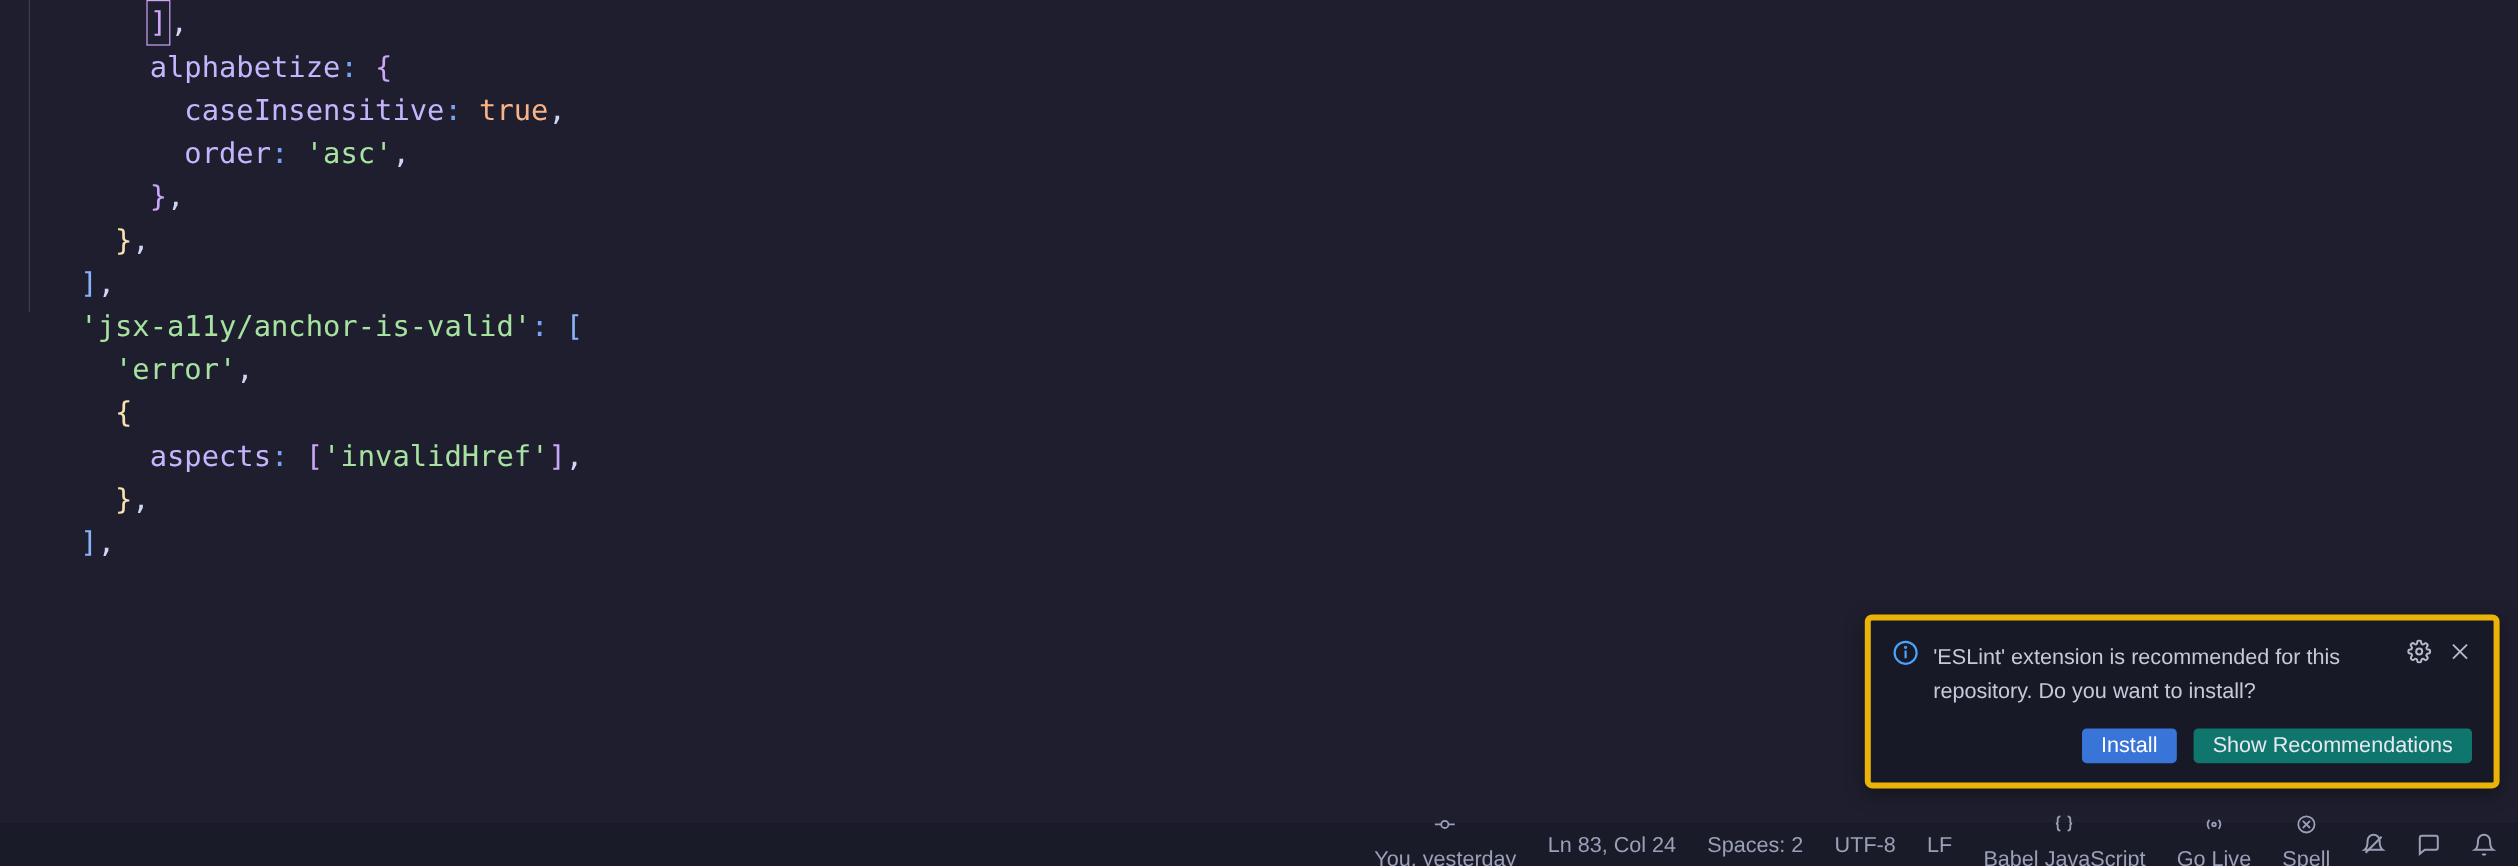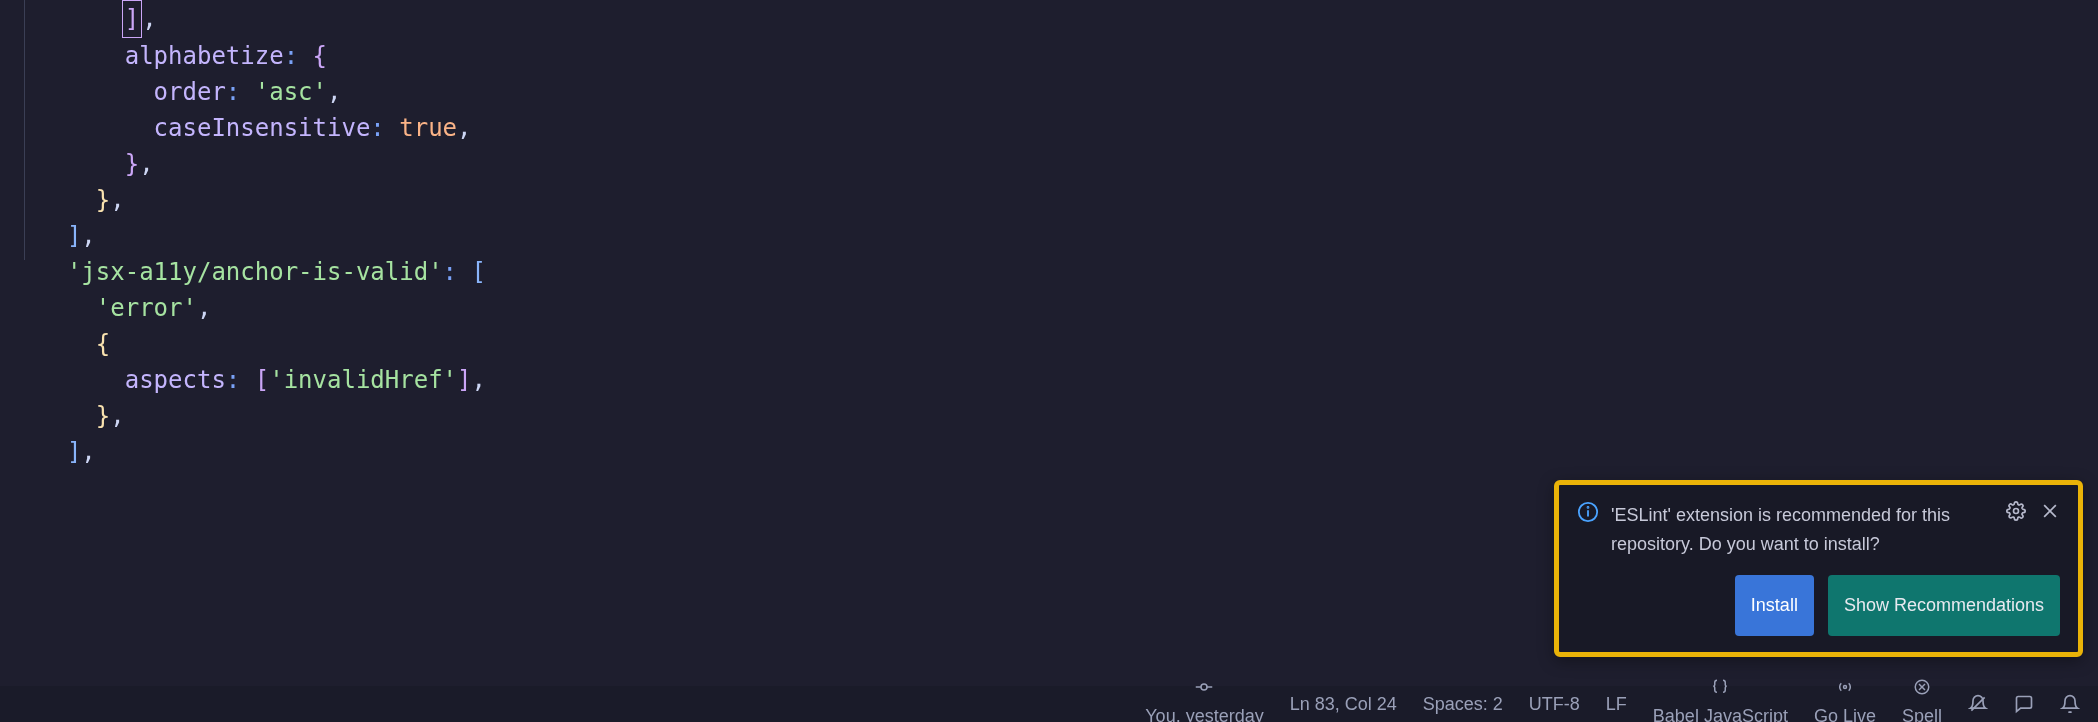--- a/index.html
+++ b/index.html
@@ -64,21 +64,21 @@
   .notif-row { display: flex; gap: 12px; }
   .notif-icon { flex: 0 0 auto; }
   .notif-msg { flex: 1; color: #c7c9d9; line-height: 1.6; }
   .notif-ctrls { flex: 0 0 auto; display: flex; gap: 14px; align-items: flex-start;}
   .notif-ctrls svg { display:block; }
   .notif-actions {
     display: flex; justify-content: flex-end; gap: 14px; margin-top: 16px;
   }
   .btn {
     font-size: 18px;
-    padding: 20px 16px;
+    padding: 4px 16px;
     border-radius: 4px;
     border: none;
     cursor: pointer;
     font-family: inherit;
   }
   .btn-primary { background: #3975d9; color: #fff; }
   .btn-secondary { background: #0f766e; color: #e8e9f0; }
 
   
   .status {
@@ -107,23 +107,23 @@
 </head>
 <body>
 
 <div class="editor">
   <div class="gutter-line"></div>
 
   <div class="line">      <span class="cursor-box tok-bracket-p">]</span><span class="tok-comma">,</span></div>
 
   <div class="line">      <span class="tok-key">alphabetize</span><span class="tok-colon">: </span><span class="tok-bracket-p">{</span></div>
 
+  <div class="line">        <span class="tok-key">caseInsensitive</span><span class="tok-colon">: </span><span class="tok-true">true</span><span class="tok-comma">,</span></div>
+
   <div class="line">        <span class="tok-key">order</span><span class="tok-colon">: </span><span class="tok-str">'asc'</span><span class="tok-comma">,</span></div>
-
-  <div class="line">        <span class="tok-key">caseInsensitive</span><span class="tok-colon">: </span><span class="tok-true">true</span><span class="tok-comma">,</span></div>
 
   <div class="line">      <span class="tok-bracket-p">}</span><span class="tok-comma">,</span></div>
 
   <div class="line">    <span class="tok-bracket-y">}</span><span class="tok-comma">,</span></div>
 
   <div class="line">  <span class="tok-bracket-b">]</span><span class="tok-comma">,</span></div>
 
   <div class="line">  <span class="tok-str2">'jsx-a11y/anchor-is-valid'</span><span class="tok-colon">: </span><span class="tok-bracket-b">[</span></div>
 
   <div class="line">    <span class="tok-str">'error'</span><span class="tok-comma">,</span></div>

